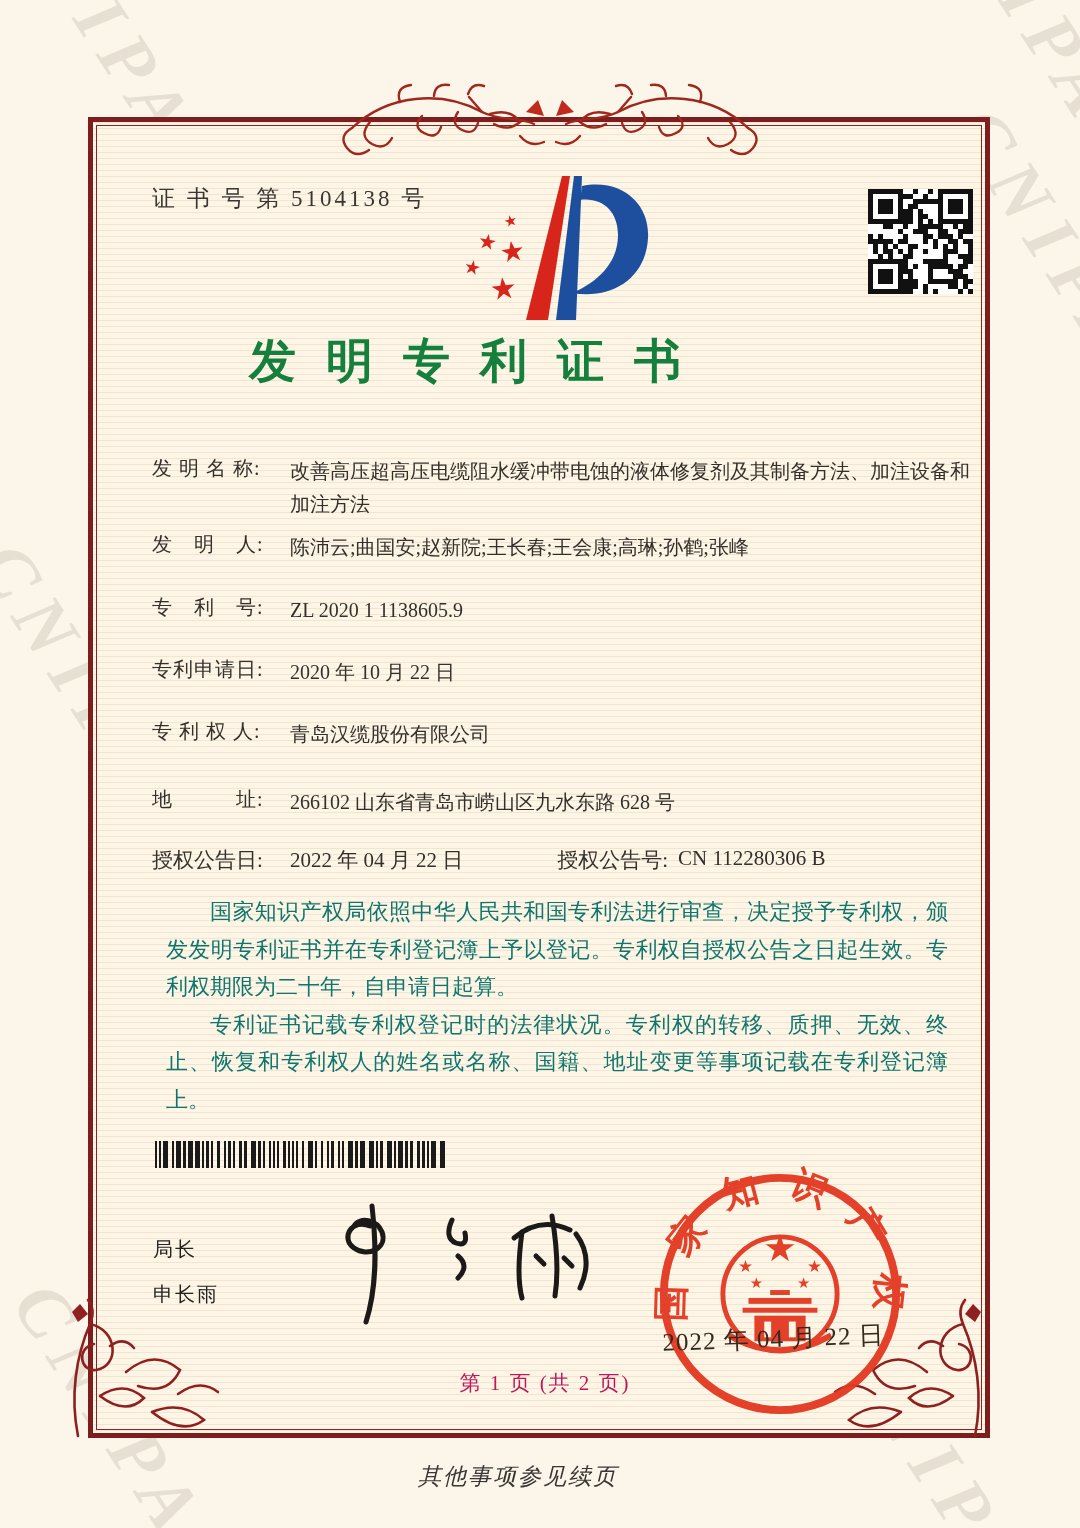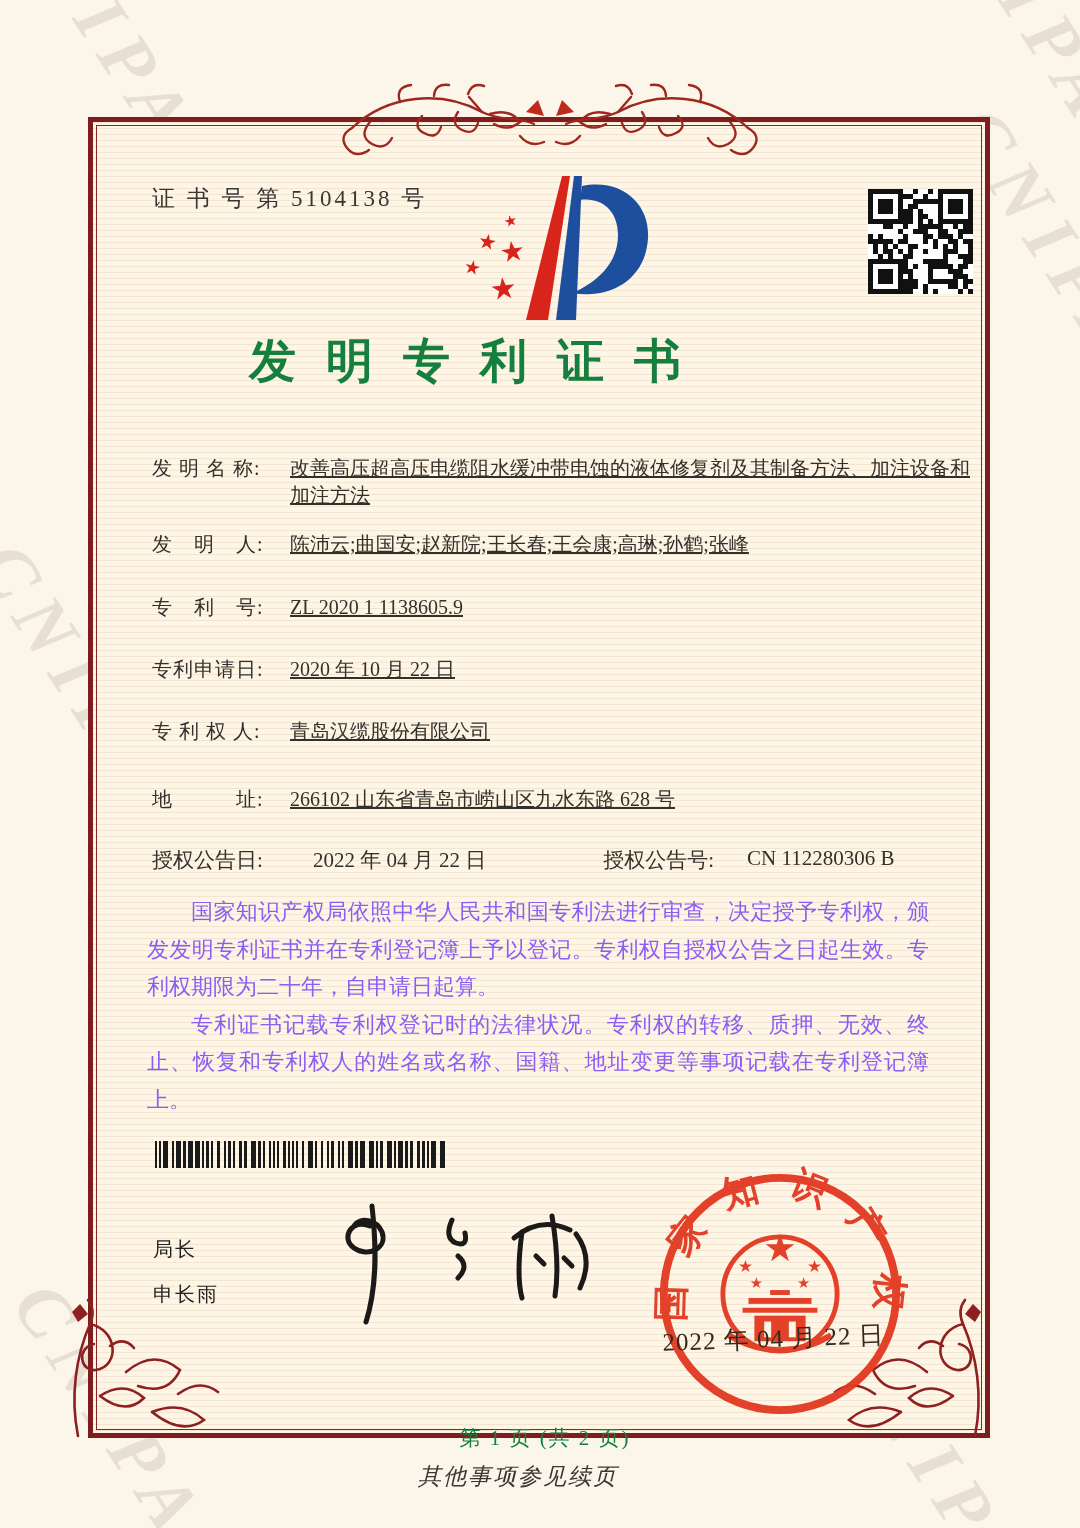--- a/index.html
+++ b/index.html
@@ -41,38 +41,38 @@
   .logo .star{position:absolute;color:#d8251c;line-height:1;}
   .qr{position:absolute;left:868px;top:189px;width:105px;height:105px;z-index:4;background:#fff;}
   .title{
     position:absolute;left:88px;top:330px;width:754px;z-index:4;
     text-align:center;font-size:47px;font-weight:bold;color:#15803d;
     letter-spacing:30px;text-indent:30px;
   }
   
   .row{position:absolute;left:152px;z-index:4;display:flex;font-size:20px;color:#33302c;}
   .row .lab{flex:none;width:138px;letter-spacing:1px;}
-  .row .val{width:690px;line-height:27px;text-decoration:underline;}
-  .row2{position:absolute;left:152px;z-index:4;display:flex;font-size:21px;color:#33302c;gap:23px;}
+  .row .val{width:690px;line-height:33px;}
+  .row2{position:absolute;left:152px;z-index:4;display:flex;font-size:21px;color:#33302c;}
   
   .body-text{
-    position:absolute;left:147px;top:893px;width:782px;z-index:4;
-    font-size:22px;line-height:37.5px;text-align:justify;color:#8b5cf6;
+    position:absolute;left:166px;top:893px;width:782px;z-index:4;
+    font-size:22px;line-height:37.5px;text-align:justify;color:#0f766e;
   }
   .body-text p{margin:0;text-indent:2em;}
   .barcode{position:absolute;left:153px;top:1141px;width:302px;height:27px;z-index:4;}
   .director{position:absolute;left:153px;z-index:4;font-family:"Liberation Sans","DejaVu Sans",sans-serif;font-size:20px;color:#242220;letter-spacing:2px;}
   .signature{position:absolute;left:300px;top:1190px;z-index:5;}
   .seal{position:absolute;left:652px;top:1166px;width:256px;height:256px;z-index:4;opacity:0.96;}
   .seal-date{
     position:absolute;left:651px;top:1322px;width:245px;z-index:6;
     font-size:25px;color:#33291d;text-align:center;letter-spacing:1px;
     transform:rotate(-2deg);white-space:nowrap;
   }
-  .page-footer{position:absolute;left:88px;top:1424px;width:914px;text-align:center;z-index:4;font-size:21px;color:#15803d;letter-spacing:2px;}
+  .page-footer{position:absolute;left:88px;top:1369px;width:914px;text-align:center;z-index:4;font-size:21px;color:#be185d;letter-spacing:2px;}
   .cont-note{position:absolute;left:88px;top:1461px;width:860px;text-align:center;z-index:4;font-size:23px;font-style:italic;color:#3a3633;letter-spacing:2px;}
 </style>
 </head>
 <body>
 
 <span class="wm" style="left:-45px;top:-25px">CNIPA</span>
 <span class="wm" style="left:880px;top:-45px">CNIPA</span>
 <span class="wm" style="left:905px;top:195px">CNIPA</span>
 <span class="wm" style="left:-70px;top:630px">CNIPA</span>
 <span class="wm" style="left:640px;top:460px">CNIPA</span>

